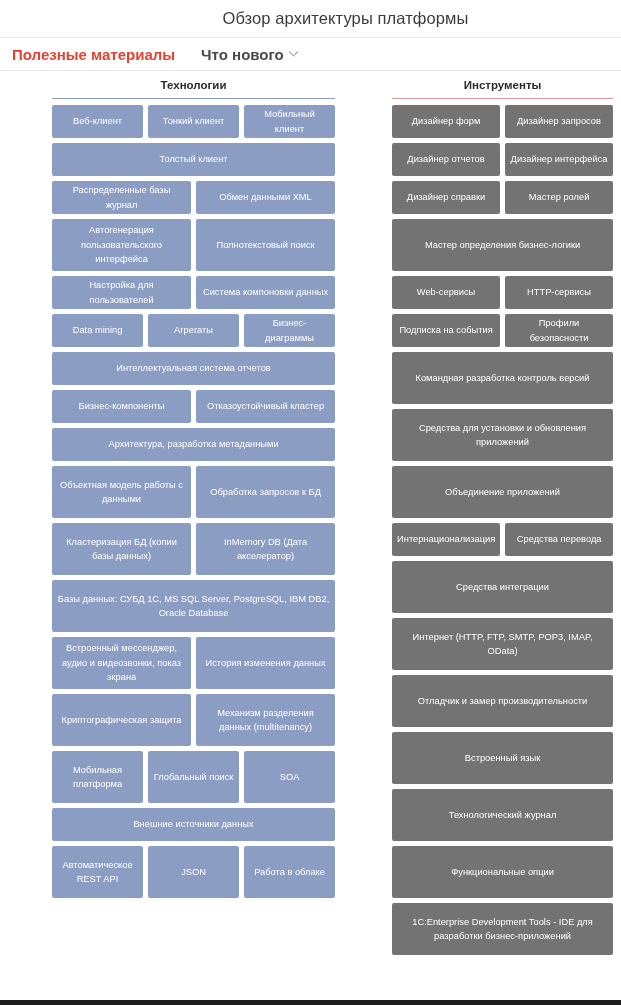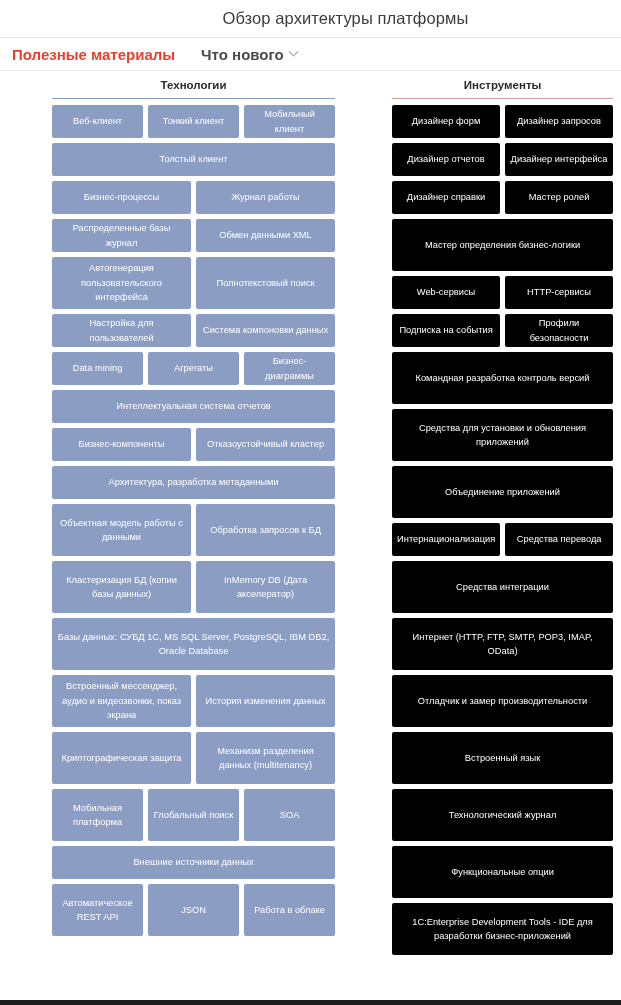--- a/index.html
+++ b/index.html
@@ -103,21 +103,21 @@
     align-items: center;
     justify-content: center;
     text-align: center;
     padding: 3px 5px;
     cursor: pointer;
     user-select: none;
   }
   .tile span { display: block; }
 
   .blue { background: #8b9dc3; }
-  .pink { background: #000000; align-items: center; }
+  .pink { background: #737373; align-items: center; }
 
   
   .h1 { height: 33px; }
   .h2 { height: 52px; }
 
   
   .bottombar {
     position: absolute;
     left: 0;
     bottom: 0;
@@ -160,28 +160,20 @@
               <span>Мобильный клиент</span>
             </div>
           </div>
           <div class="row">
             <div class="tile blue h1">
               <span>Толстый клиент</span>
             </div>
           </div>
           <div class="row">
             <div class="tile blue h1">
-              <span>Бизнес-процессы</span>
-            </div>
-            <div class="tile blue h1">
-              <span>Журнал работы</span>
-            </div>
-          </div>
-          <div class="row">
-            <div class="tile blue h1">
               <span>Распределенные базы журнал</span>
             </div>
             <div class="tile blue h1">
               <span>Обмен данными XML</span>
             </div>
           </div>
           <div class="row">
             <div class="tile blue h2">
               <span>Автогенерация пользовательского интерфейса</span>
             </div>

